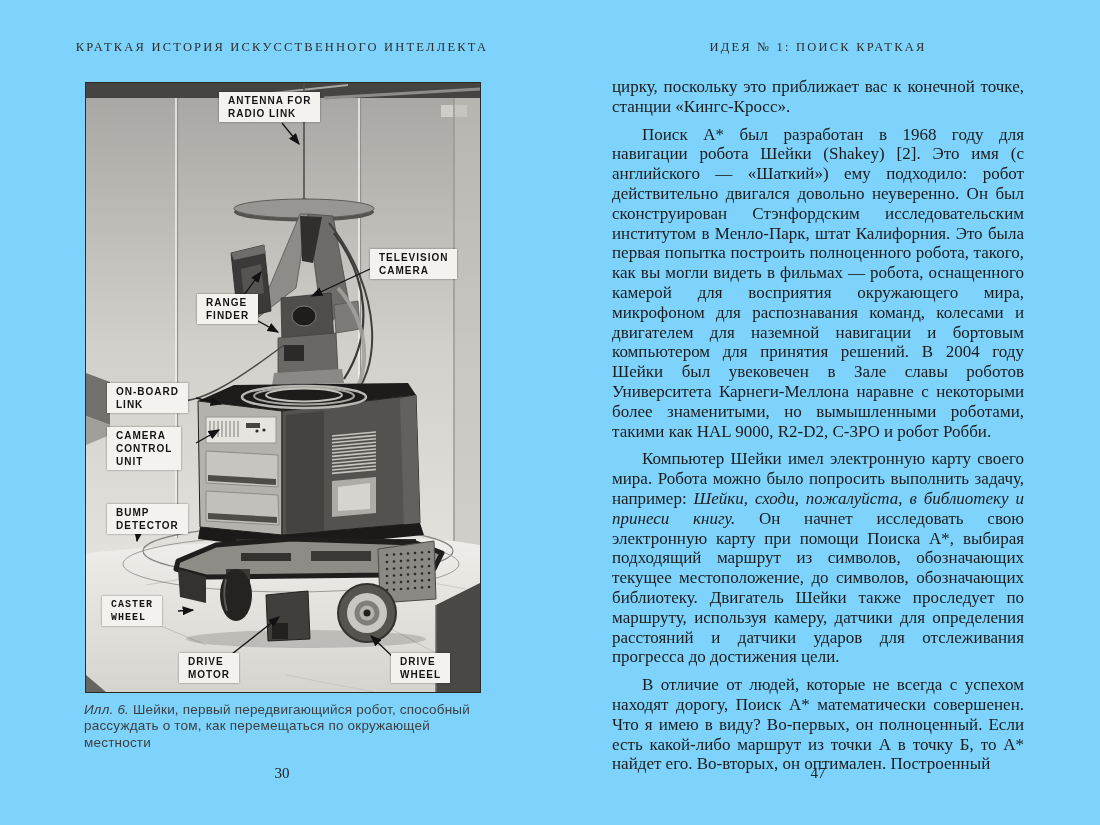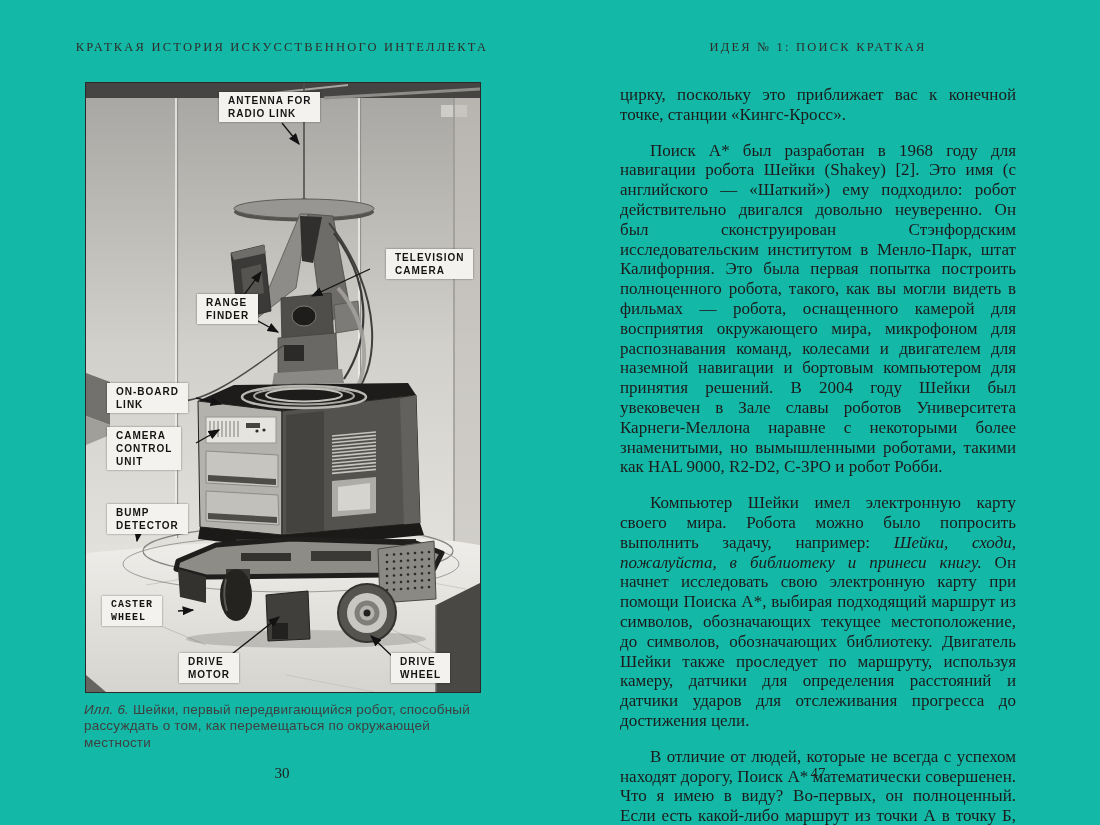--- a/index.html
+++ b/index.html
@@ -1,42 +1,42 @@
 <!DOCTYPE html>
 <html lang="ru"><head>
 <meta charset="utf-8">
 <style>
   html,body{margin:0;padding:0;background:#fdfdfc;}
-  .spread{position:relative;width:1100px;height:825px;background:#14b8a6;overflow:hidden;
+  .spread{position:relative;width:1100px;height:825px;background:#7dd3fc;overflow:hidden;
           font-family:"Liberation Serif","DejaVu Serif",serif;color:#1b1b1b;}
   .running-head{position:absolute;top:40px;font-size:12.5px;letter-spacing:2.2px;
                 color:#2e2d2b;text-align:center;white-space:nowrap;}
   .running-head.left{left:28px;width:508px;}
   .running-head.right{left:604px;width:428px;}
   .page-number{position:absolute;top:765px;font-size:15px;color:#222;text-align:center;}
   .page-number.left{left:28px;width:508px;}
   .page-number.right{left:604px;width:428px;}
 
   
   .body-text{position:absolute;left:604px;top:69px;width:428px;
              font-size:17px;line-height:19.8px;text-align:justify;}
-  .body-text p{margin:16px;}
+  .body-text p{margin:8px;}
   .body-text p.indent{text-indent:30px;}
   .body-text em{font-style:italic;}
 
   
   .figure{position:absolute;left:86px;top:83px;width:394px;height:609px;
           outline:1px solid #2a2a28;background:#d8d6d2;}
   .figure svg{display:block;}
   .photo-label{position:absolute;background:#f4f2ee;color:#141414;
                font-family:"Liberation Sans","DejaVu Sans",sans-serif;
                font-weight:700;font-size:10px;line-height:1.3;letter-spacing:1px;
                padding:2px 9px;white-space:pre-line;box-shadow:0 0 2px rgba(0,0,0,.45);}
   .lbl-antenna{left:133px;top:9px;}
-  .lbl-tv{left:284px;top:166px;margin-left:16px;}
+  .lbl-tv{left:284px;top:166px;}
   .lbl-range{left:111px;top:211px;}
   .lbl-obl{left:21px;top:300px;}
   .lbl-ccu{left:21px;top:344px;}
   .lbl-bump{left:21px;top:421px;}
   .lbl-caster{left:16px;top:513px;font-family:Liberation Mono, monospace;}
   .lbl-motor{left:93px;top:570px;}
   .lbl-wheel{left:305px;top:570px;}
 
   .figure-caption{position:absolute;left:84px;top:702px;width:400px;
                   font-family:"Liberation Sans","DejaVu Sans",sans-serif;

